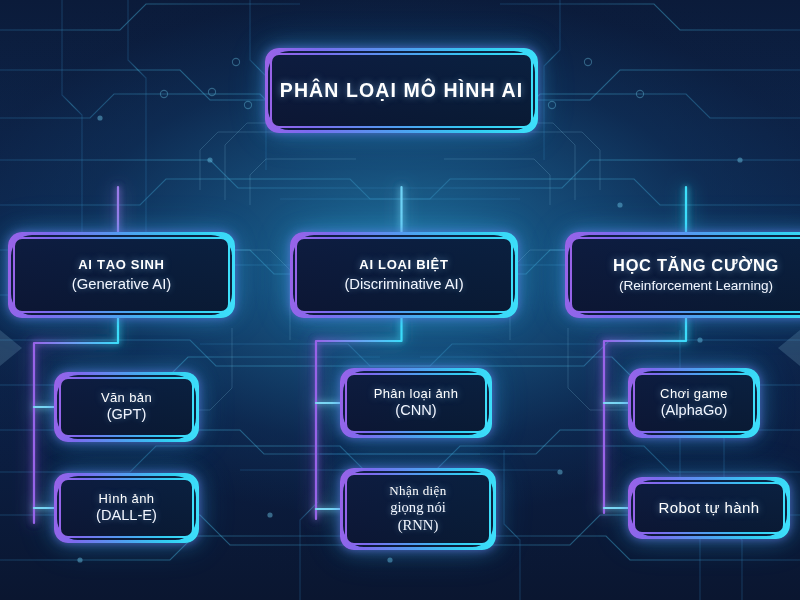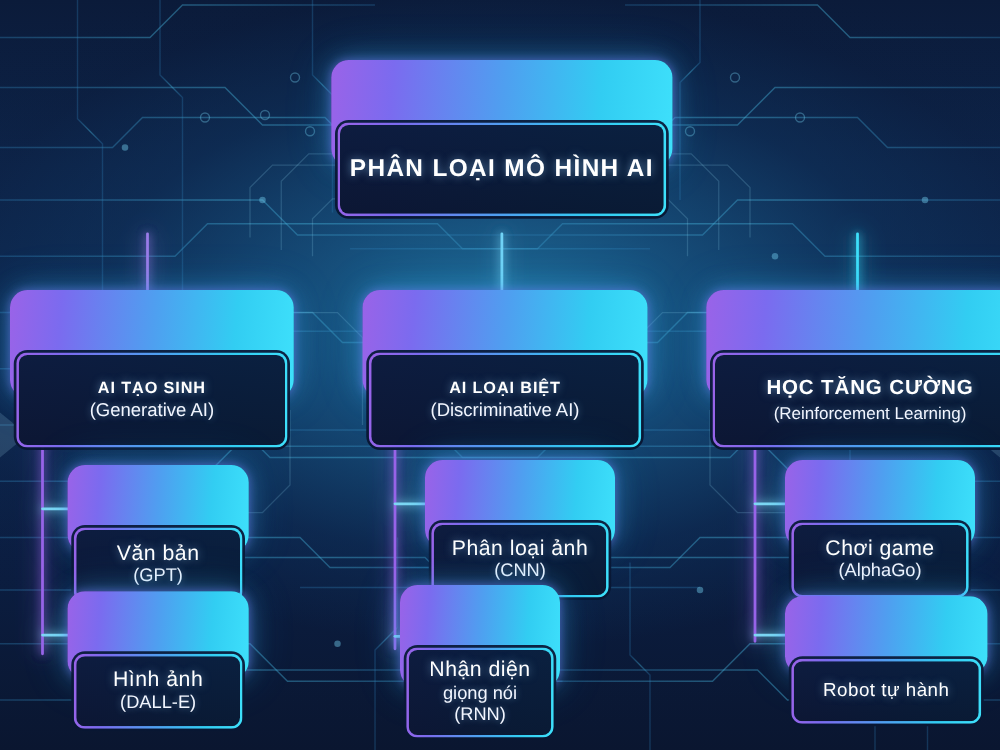--- a/index.html
+++ b/index.html
@@ -36,24 +36,23 @@
     border-radius:14px;
     padding:3px;
     background:linear-gradient(95deg,#9a63e8 0%,#7b6bef 18%,#4f9ff0 50%,#32cdf2 78%,#3ee0fb 100%);
     box-shadow:
       0 0 8px rgba(120,110,240,0.55),
       0 0 20px rgba(60,190,245,0.38),
       0 0 38px rgba(50,170,240,0.20);
   }
   .node .ring {
     width:100%; height:100%;
-    border-radius:11px;
+    border-radius:21px;
     padding:2px;
     background:linear-gradient(180deg, rgba(10,28,60,0.96), rgba(8,22,50,0.96));
-    margin-top:45px;
   }
   .node .inner {
     position:relative;
     width:100%; height:100%;
     border-radius:9px;
     border:2.4px solid transparent;
     background:
       linear-gradient(180deg, rgba(9,26,58,0.97), rgba(8,20,46,0.97)) padding-box,
       linear-gradient(95deg,#9a63e8 0%,#7b6bef 18%,#4f9ff0 50%,#32cdf2 78%,#3ee0fb 100%) border-box;
     display:flex;
@@ -88,29 +87,29 @@
   #node-gen  { left:8px;   width:227px; }
   #node-disc { left:290px; width:228px; }
   #node-rl   { left:565px; width:262px; }
   .lvl2 .line-main { font-size:13px; letter-spacing:0.7px; }
   .lvl2 .line-sub  { font-size:14.8px; margin-top:3px; }
   #node-rl .line-main { font-size:16.4px; }
   #node-rl .line-sub  { font-size:13.6px; }
 
   
   .lvl3 { height:70px; }
-  .lvl3 .line-main { font-size:17px; font-weight:normal; }
+  .lvl3 .line-main { font-size:13px; font-weight:normal; }
   .lvl3 .line-sub  { font-size:14.6px; font-weight:normal; }
   .lvl3 .line-mid  { font-size:14.6px; font-weight:normal; color:#f2f6ff;
                      text-shadow:0 0 6px rgba(150,210,255,0.45); white-space:nowrap; }
   #node-text   { left:54px;  top:372px; width:145px; }
   #node-image  { left:54px;  top:473px; width:145px; }
   #node-imgcls { left:340px; top:368px; width:152px; }
-  #node-speech { left:320px; top:468px; width:128px; height:82px; }
-  #node-game   { left:628px; top:368px; width:152px; }
+  #node-speech { left:340px; top:468px; width:156px; height:82px;font-family:Liberation Serif, serif; }
+  #node-game   { left:628px; top:368px; width:132px; }
   #node-robot  { left:628px; top:477px; width:162px; height:62px; }
   #node-robot .line-main { font-size:15px; }
 </style>
 </head>
 <body>
 
 <div id="stage">
 
   <svg id="circuit" viewBox="0 0 800 600" preserveAspectRatio="none" aria-hidden="true">
     <defs>

